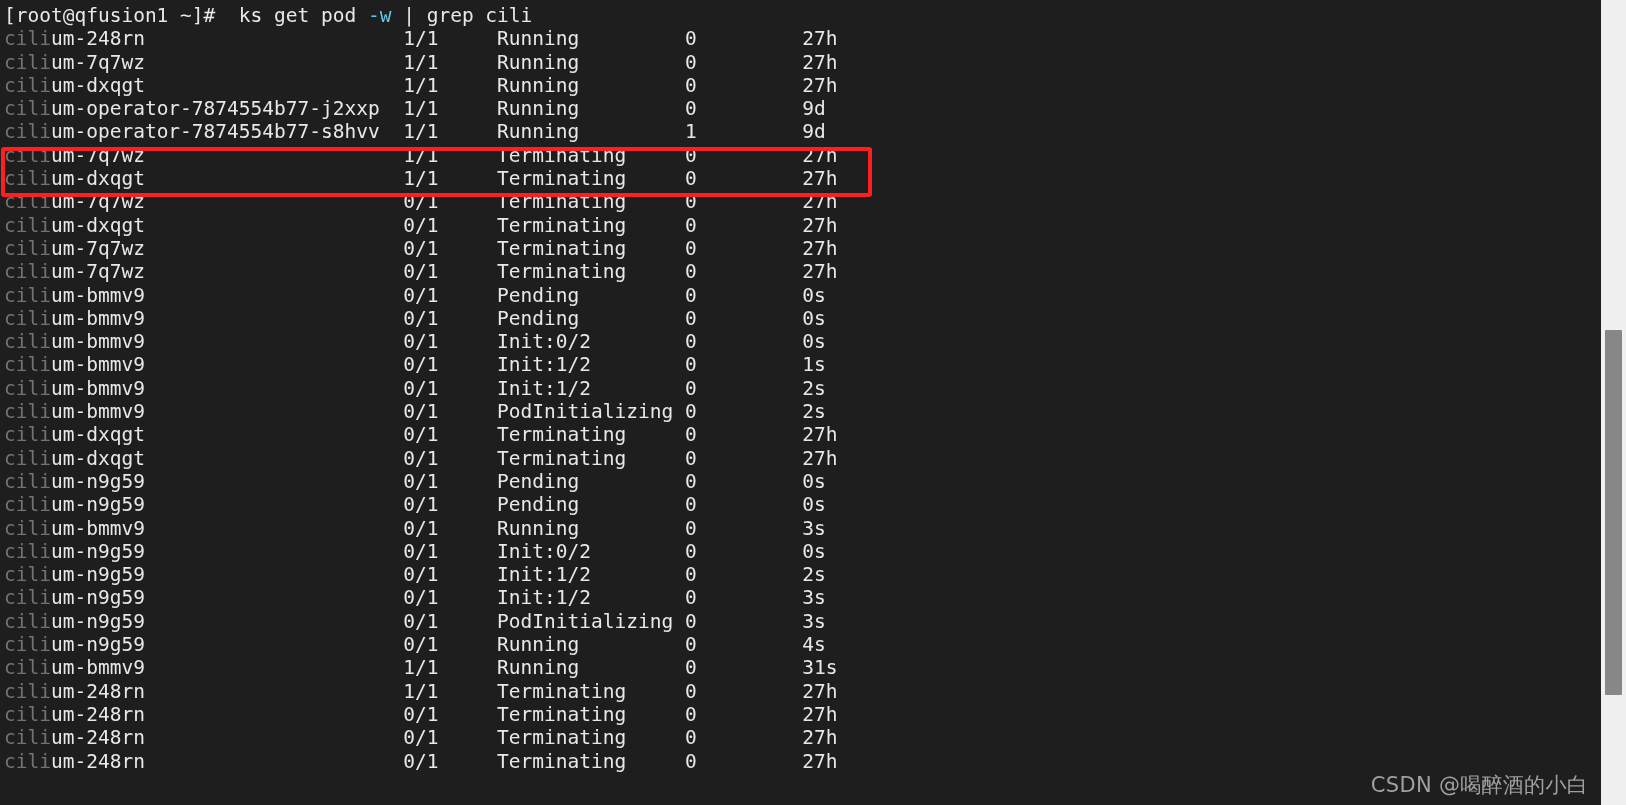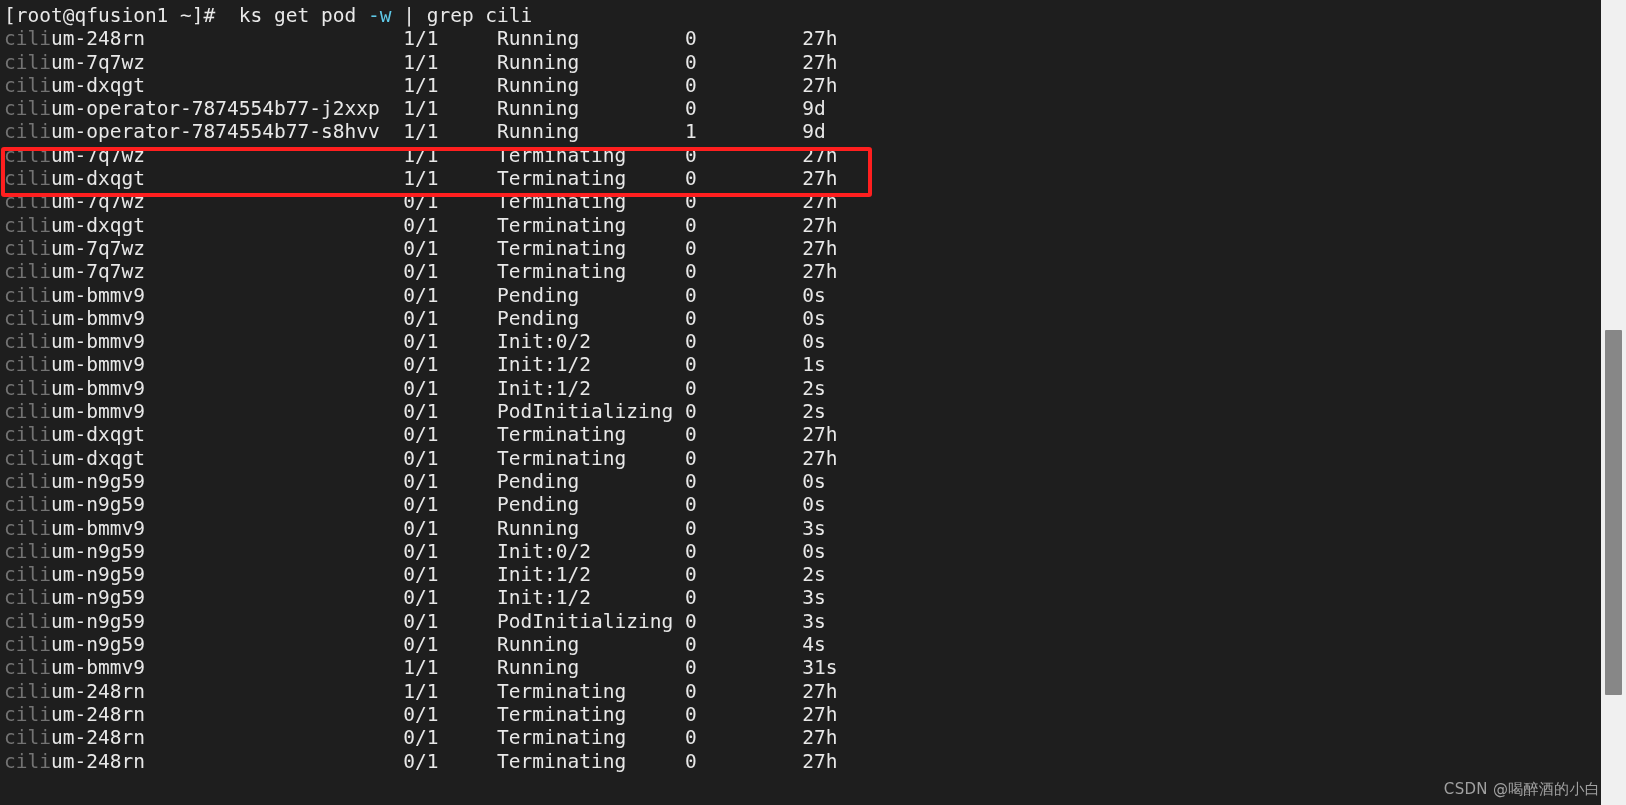--- a/index.html
+++ b/index.html
@@ -53,24 +53,24 @@
     width: 871px;
     height: 50px;
     border: 4px solid #ff1f1f;
     border-radius: 3px;
     pointer-events: none;
     z-index: 5;
   }
   
   #watermark {
     position: absolute;
-    right: 26px;
+    right: 38px;
     bottom: 6px;
     font-family: "DejaVu Sans", "Liberation Sans", sans-serif;
-    font-size: 15px;
+    font-size: 21px;
     color: #bdbdbd;
     opacity: 0.82;
     letter-spacing: 0.3px;
     z-index: 6;
     white-space: nowrap;
   }
   
   #scrollbar-track {
     position: absolute;
     left: 1601px;

